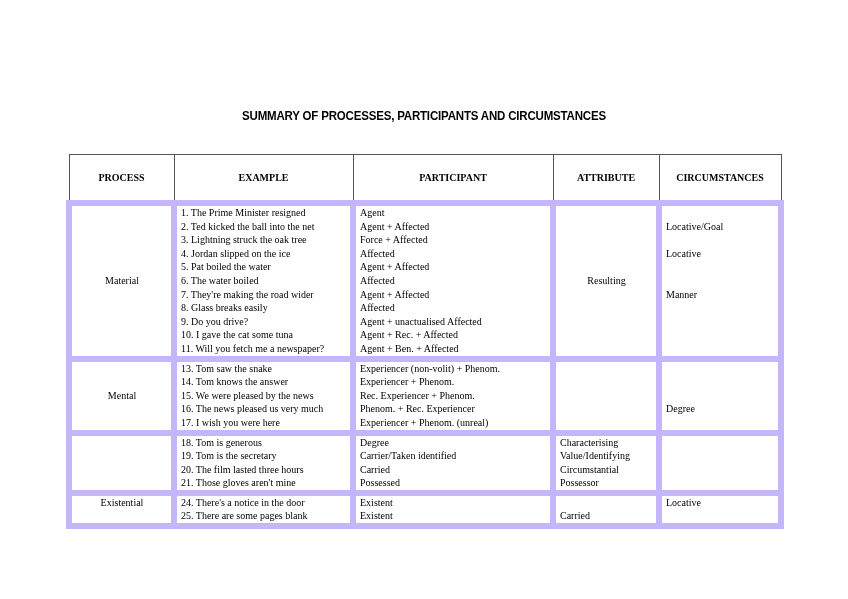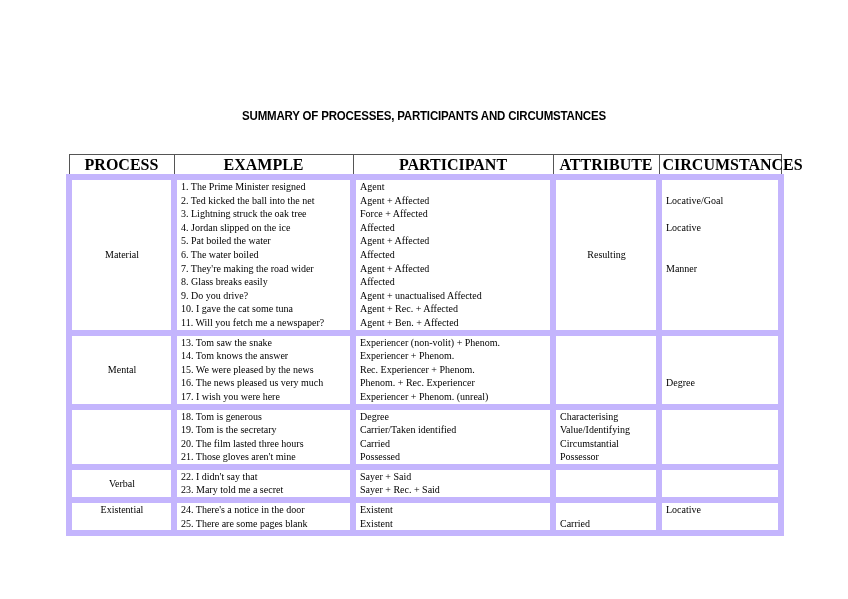--- a/index.html
+++ b/index.html
@@ -5,22 +5,22 @@
   html, body { margin: 0; padding: 0; background: #ffffff; }
   body { width: 848px; height: 599px; position: relative; overflow: hidden;
          font-family: "Liberation Serif", "DejaVu Serif", serif; color: #000; }
   .title { position: absolute; left: 0; width: 848px; top: 109px; text-align: center;
            font-family: "Liberation Sans", "DejaVu Sans", sans-serif; font-weight: bold;
            font-size: 12.5px; letter-spacing: -0.2px; transform: scaleX(0.92); }
   table { position: absolute; left: 66px; top: 154px; border-collapse: collapse;
           width: 712px; table-layout: fixed; font-size: 10px; line-height: 13.6px; }
   col.c1 { width: 105px; } col.c2 { width: 179px; } col.c3 { width: 200px; }
   col.c4 { width: 106px; } col.c5 { width: 122px; }
-  th { border: 1px solid #555; font-weight: bold; font-size: 16px; height: 13px;
-       padding: 3px; line-height: 13px; text-align: center; }
+  th { border: 1px solid #555; font-weight: bold; font-size: 10px; height: 13px;
+       padding: 16px; line-height: 13px; text-align: center; }
   td { border: 6px solid #c4b5fd; padding: 0 3px 0 4px; vertical-align: top; white-space: nowrap; overflow: hidden; }
   td.proc { text-align: center; vertical-align: middle; }
   td.attr-mid { text-align: center; vertical-align: middle; }
   .line { display: block; height: 13.6px; }
 </style>
 </head>
 <body>
 
 <div class="title">SUMMARY OF PROCESSES, PARTICIPANTS AND CIRCUMSTANCES</div>
 
@@ -141,39 +141,20 @@
         <span class="line">Possessor</span>
       </td>
       <td>
         <span class="line"></span>
         <span class="line"></span>
         <span class="line"></span>
         <span class="line"></span>
       </td>
     </tr>
 
-    <tr>
-      <td class="proc">Verbal</td>
-      <td>
-        <span class="line">22. I didn't say that</span>
-        <span class="line">23. Mary told me a secret</span>
-      </td>
-      <td>
-        <span class="line">Sayer + Said</span>
-        <span class="line">Sayer + Rec. + Said</span>
-      </td>
-      <td>
-        <span class="line"></span>
-        <span class="line"></span>
-      </td>
-      <td>
-        <span class="line"></span>
-        <span class="line"></span>
-      </td>
-    </tr>
 
     <tr>
       <td class="proc" style="vertical-align: top;">Existential</td>
       <td>
         <span class="line">24. There's a notice in the door</span>
         <span class="line">25. There are some pages blank</span>
       </td>
       <td>
         <span class="line">Existent</span>
         <span class="line">Existent</span>

